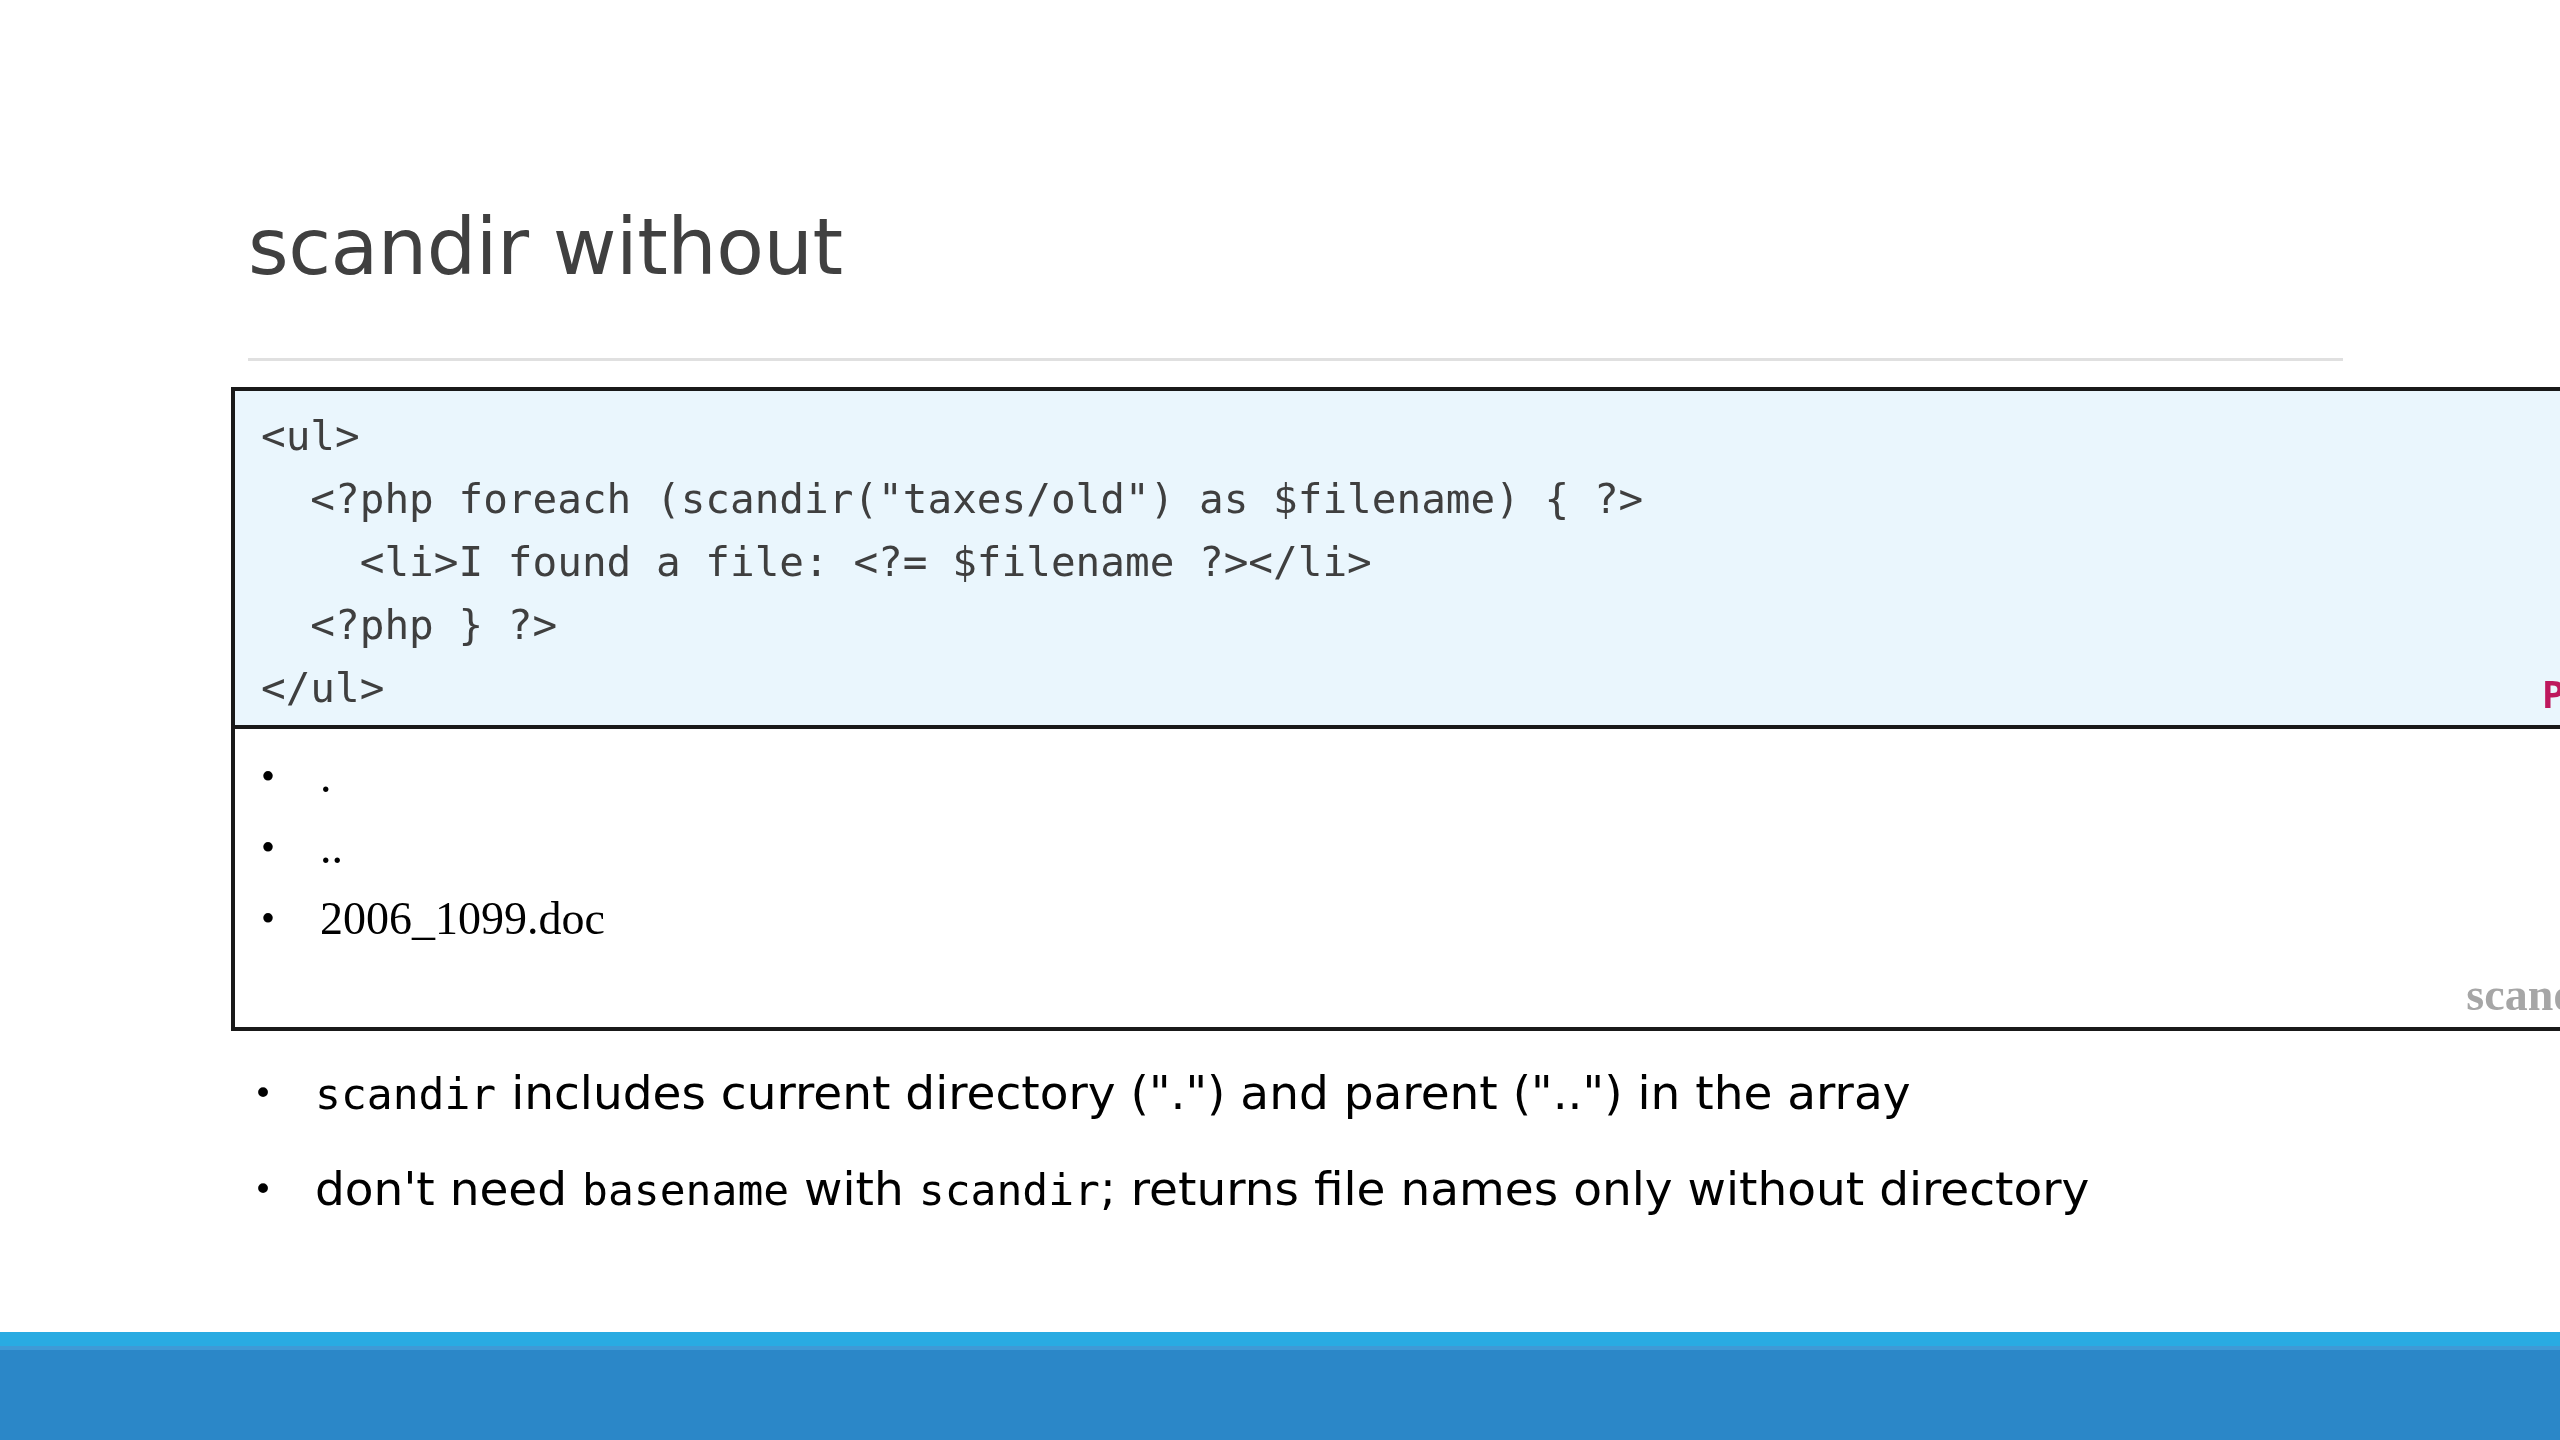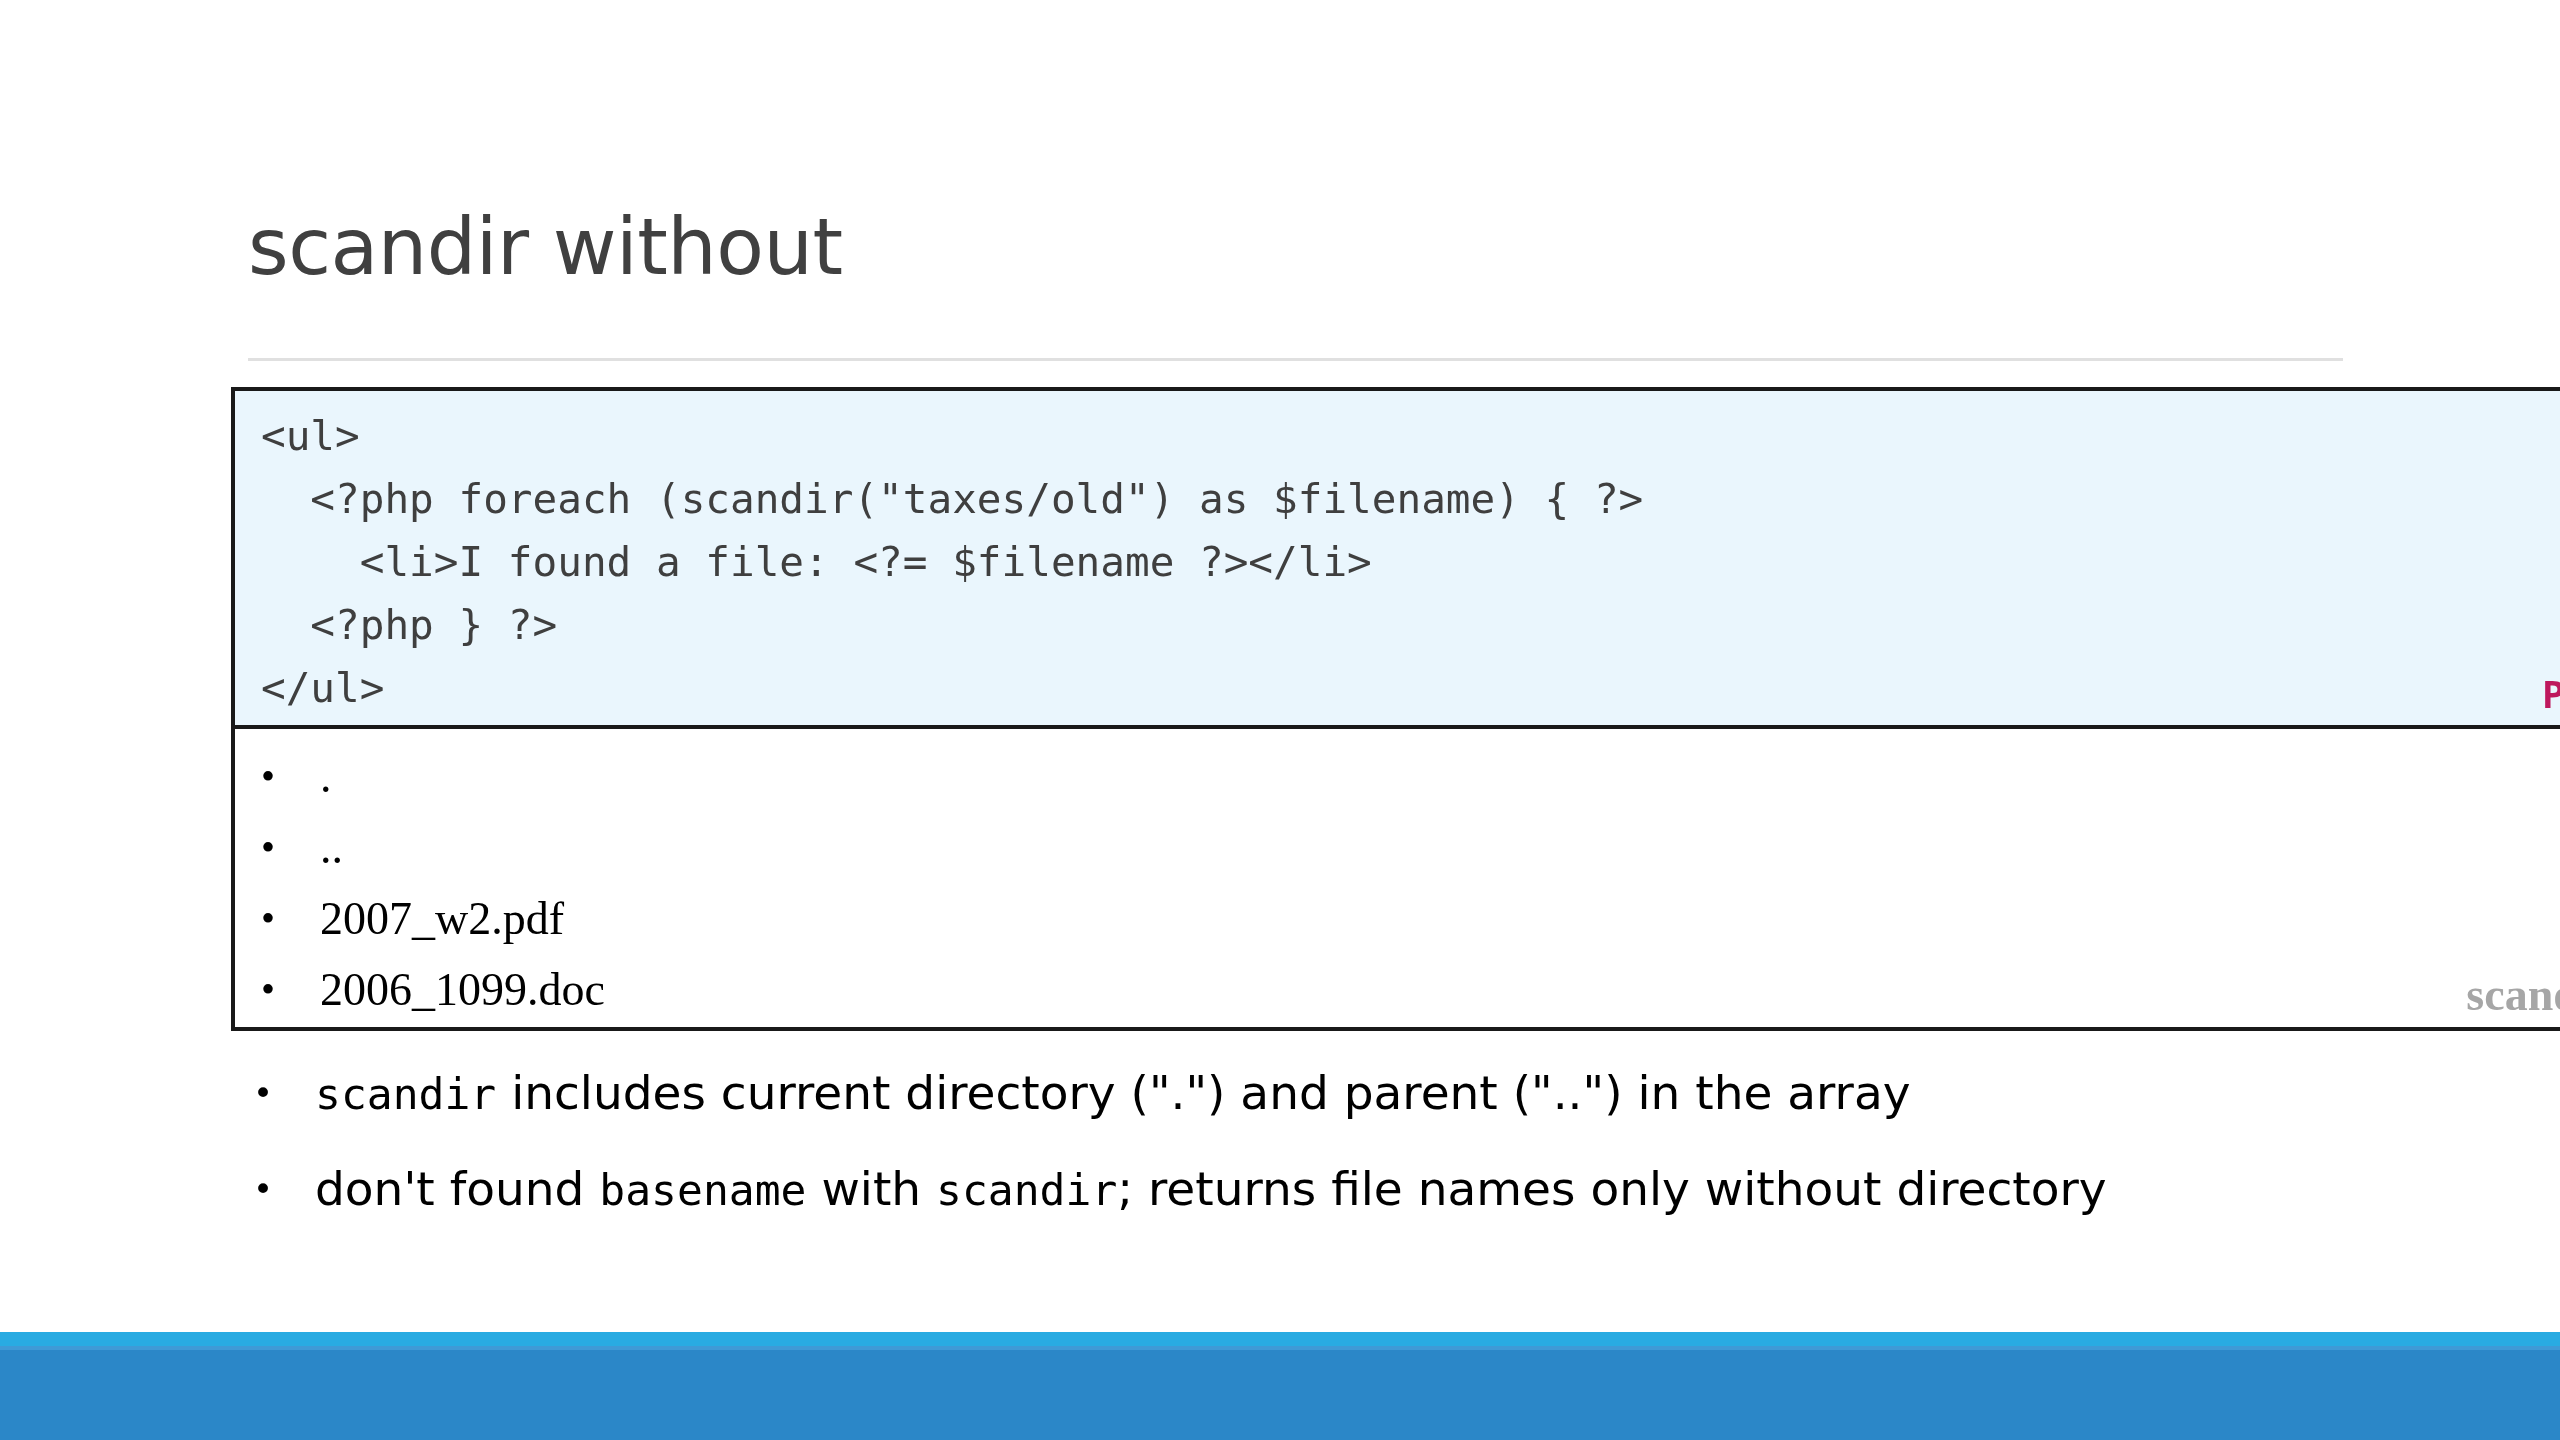--- a/index.html
+++ b/index.html
@@ -205,30 +205,29 @@
     &lt;li&gt;I found a file: &lt;?= $filename ?&gt;&lt;/li&gt;
   &lt;?php } ?&gt;
 &lt;/ul&gt;</pre>
       <div class="lang-tag">PHP</div>
     </div>
 
     <div class="output-pane">
       <ul class="output-list">
           <li>.</li>
           <li>..</li>
-          <li>2007_w2.pdf</li>
           <li>2006_1099.doc</li>
         </ul>
       <div class="output-tag">scandir</div>
     </div>
 
   </div>
 
   <div class="bullets">
       <div class="bullet"><span class="mono">scandir</span><span> includes current directory (".") and parent ("..") in the array</span></div>
-      <div class="bullet"><span>don't found </span><span class="mono">basename</span><span> with </span><span class="mono">scandir</span><span>; returns file names only without directory</span></div>
+      <div class="bullet"><span>don't need </span><span class="mono">basename</span><span> with </span><span class="mono">scandir</span><span>; returns file names only without directory</span></div>
     </div>
 
   <div class="bar-light"></div>
   <div class="bar-dark"></div>
   <div class="bar-dark-inner"></div>
 
 </div>
 
 </body></html>

